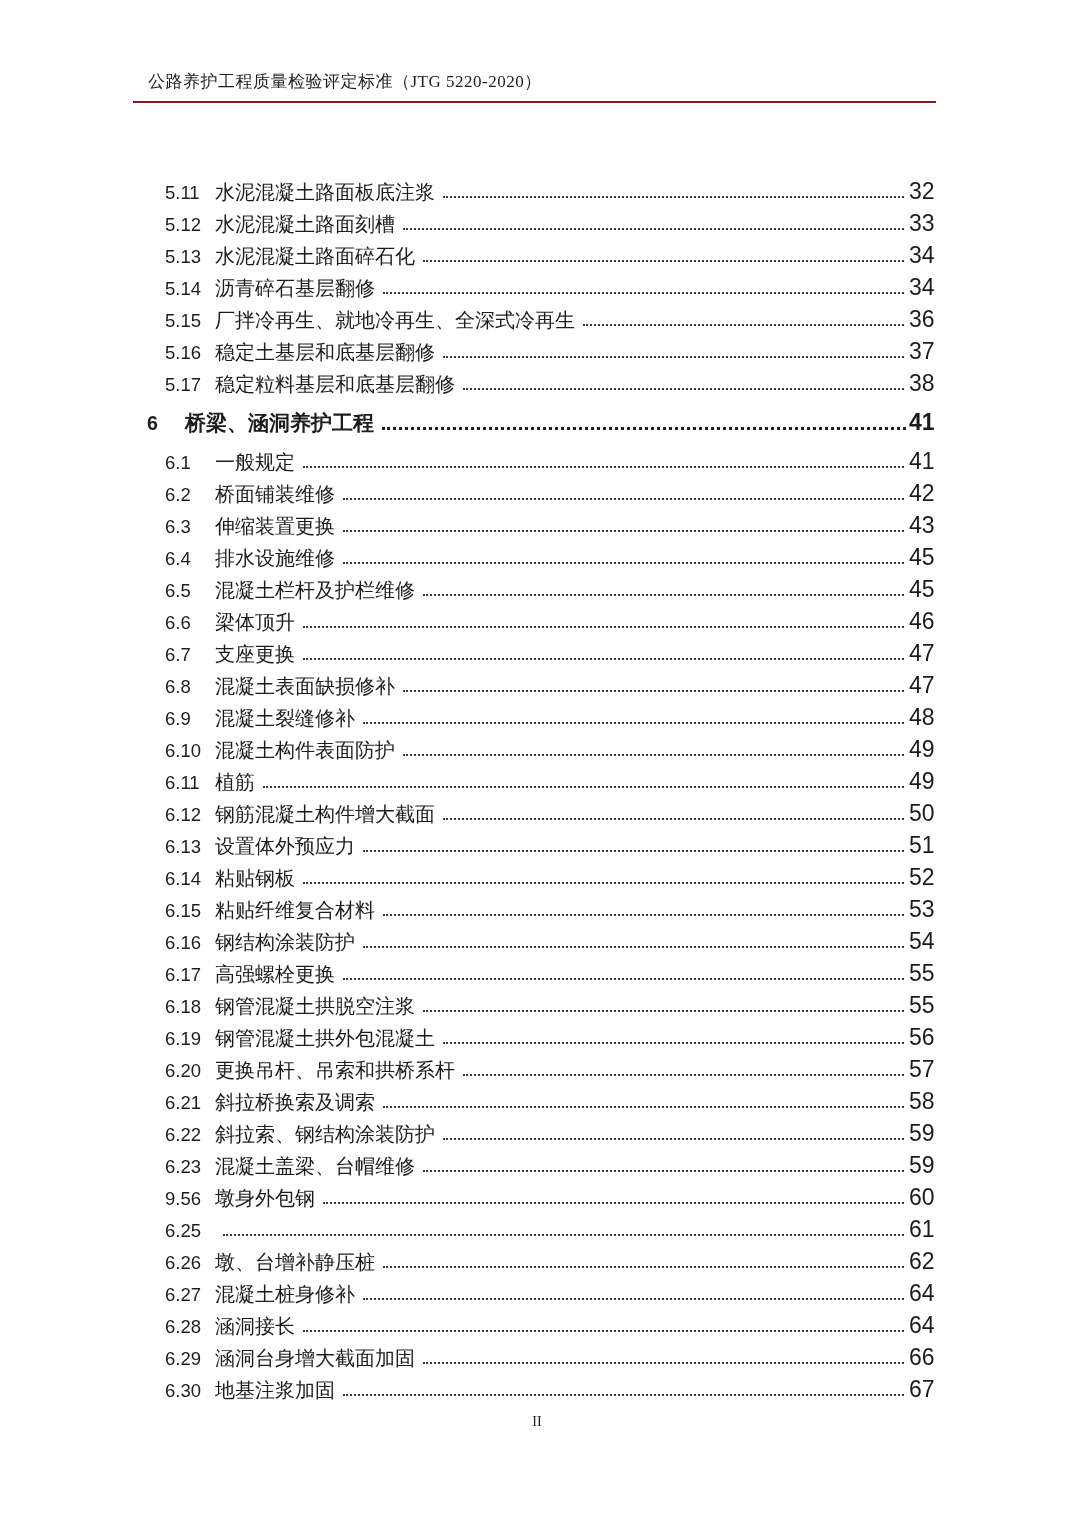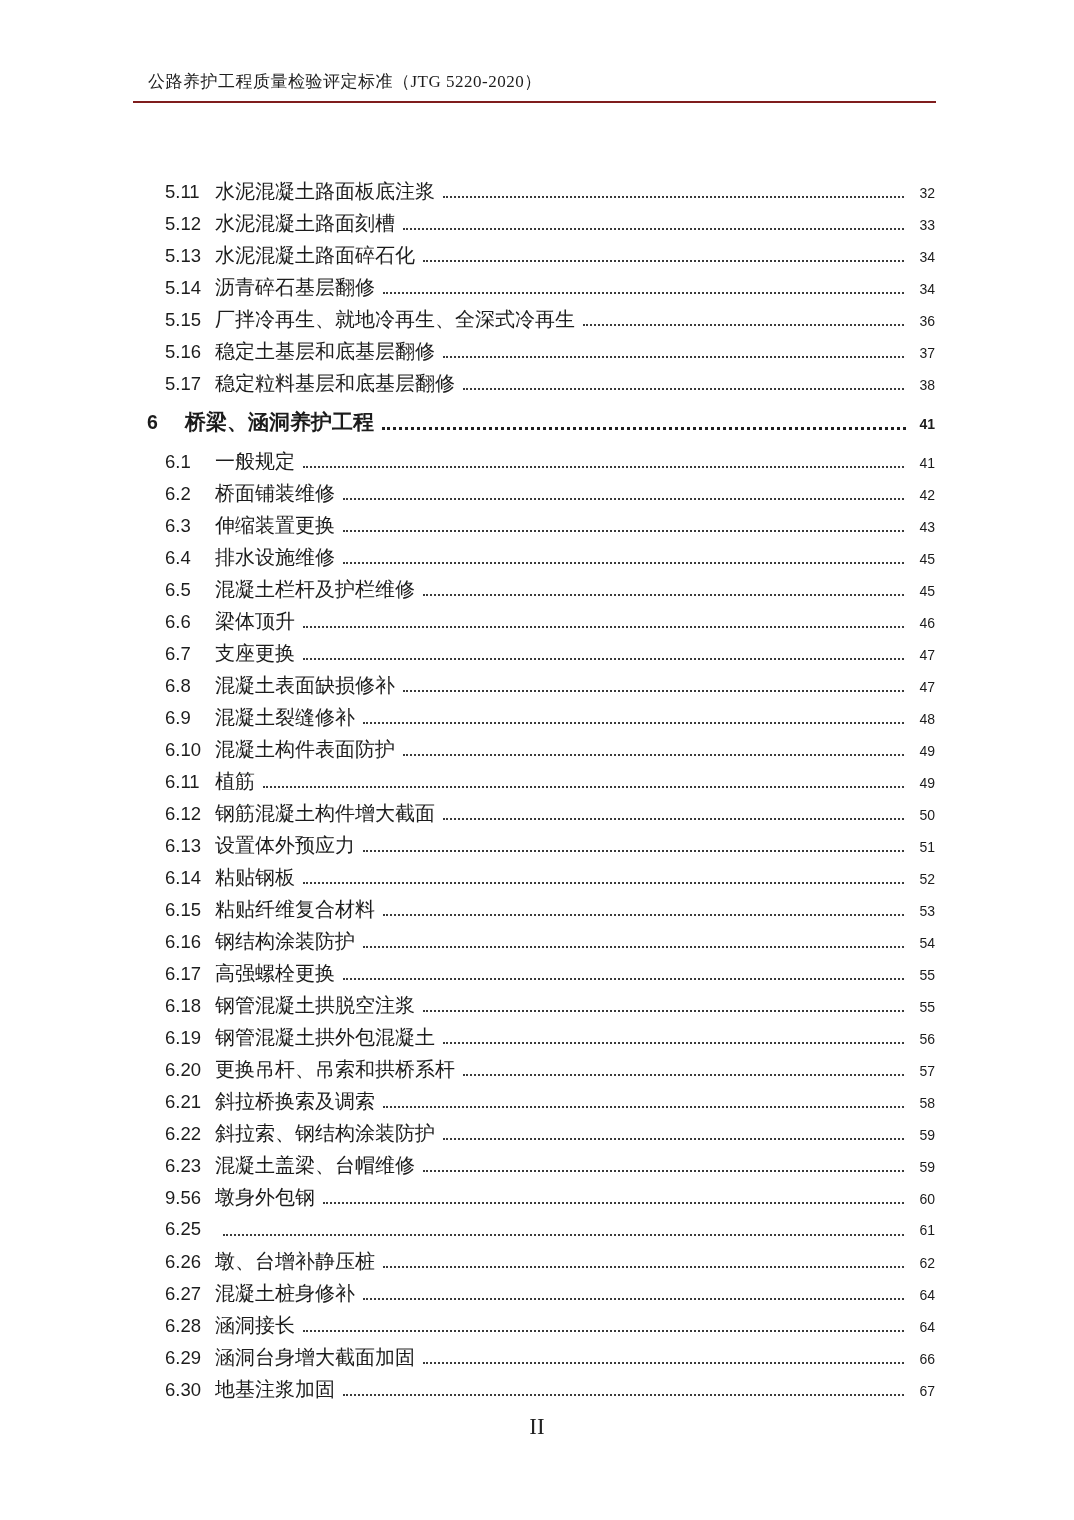--- a/index.html
+++ b/index.html
@@ -46,24 +46,24 @@
   .row .leader {
     flex: 1 1 auto;
     align-self: flex-end;
     height: 0;
     border-bottom: 2px dotted #3a3a3a;
     margin: 0 5px 9px 8px;
     min-width: 20px;
   }
   .row .page {
     font-family: "Liberation Sans", "DejaVu Sans", sans-serif;
-    font-size: 14px;
+    font-size: 23px;
     flex: none;
     min-width: 26px;
-    text-align: right;
+    text-align: left;
   }
   .entry { padding-left: 18px; }
   .entry .num { width: 50px; }
   .chapter {
     height: 34px;
     line-height: 34px;
     margin: 6px 0;
     font-weight: 700;
     font-size: 21px;
   }
@@ -79,21 +79,21 @@
   .chapter .leader {
     border-bottom: 3px dotted #1f1f1f;
     margin: 0 3px 9px 8px;
   }
   .chapter .page { font-weight: 700; }
   .page-footer {
     position: absolute;
     left: 0; top: 1414px;
     width: 1074px;
     text-align: center;
-    font-size: 23px;
+    font-size: 14px;
     color: #222222;
   }
 </style>
 </head>
 <body>
 
 <div class="page-header">
   <span>公路养护工程质量检验评定标准（JTG 5220-2020）</span>
 </div>
 

